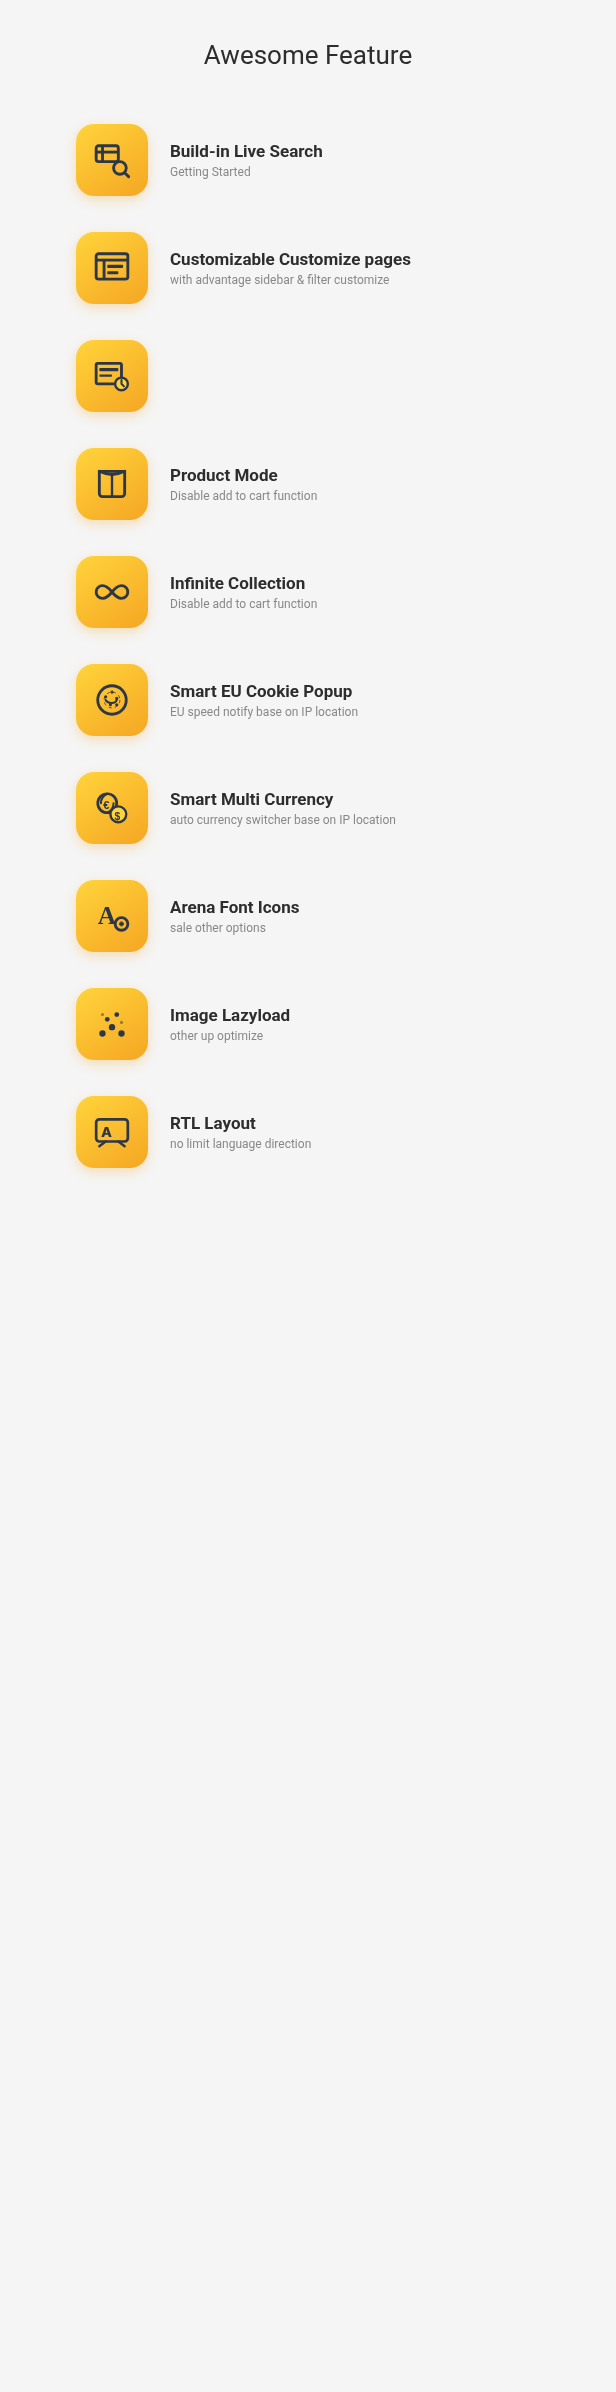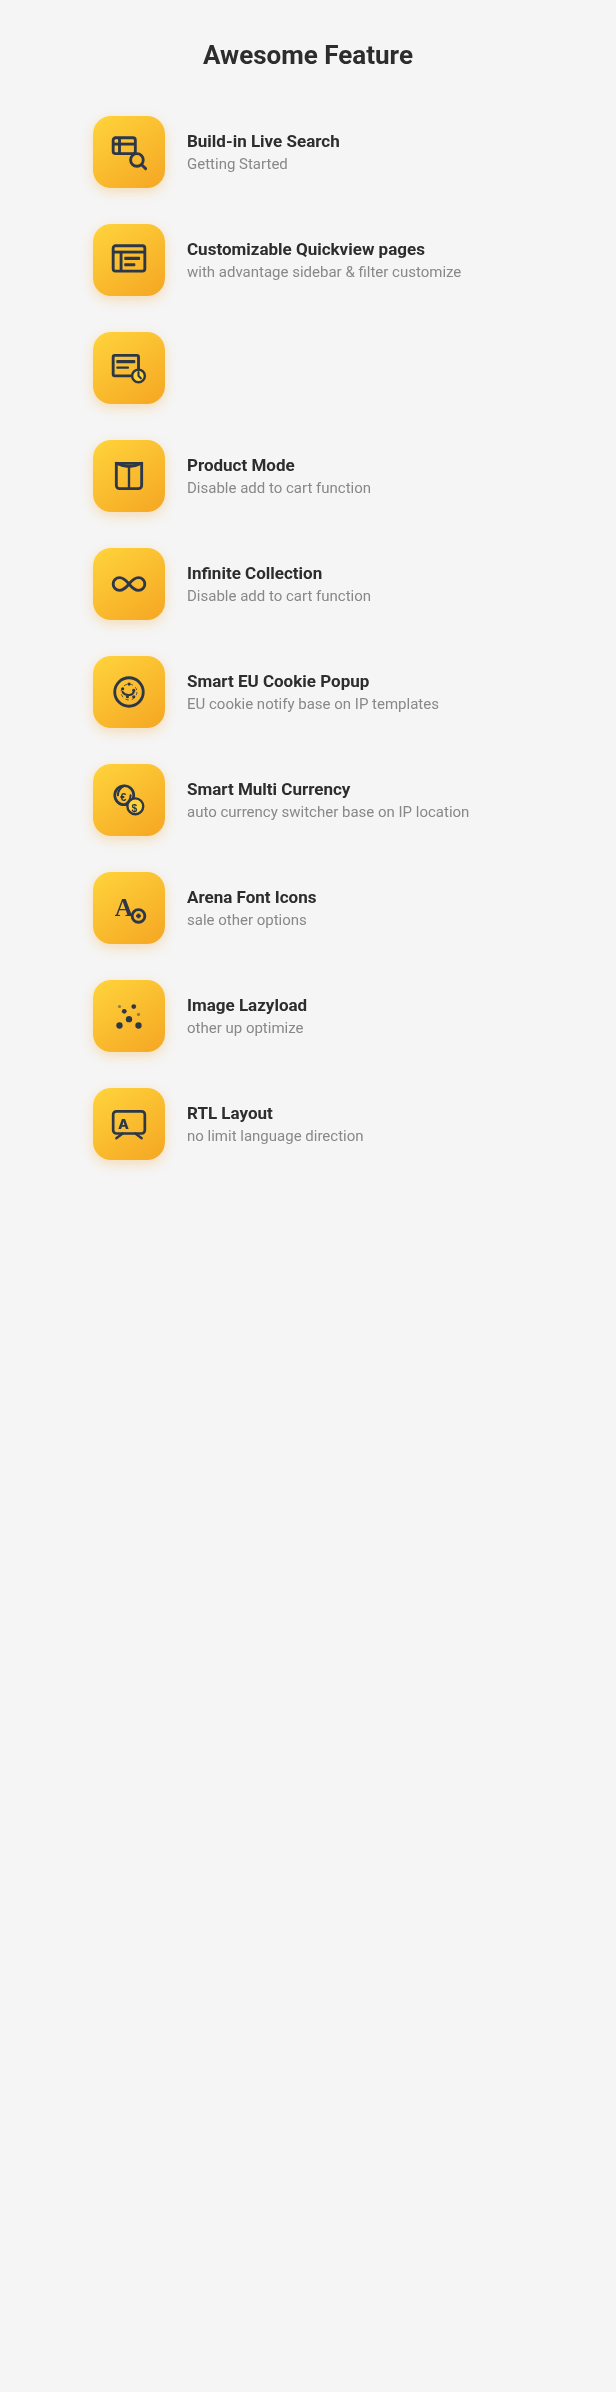--- a/index.html
+++ b/index.html
@@ -11,37 +11,36 @@
     body {
       width: 616px;
       background-color: #f5f5f5;
       font-family: -apple-system, BlinkMacSystemFont, 'Segoe UI', Roboto, sans-serif;
       padding: 40px 60px 60px 60px;
     }
 
     .page-title {
       text-align: center;
       font-size: 26px;
-      font-weight: 700;
+      font-weight: 400;
       color: #2d2d2d;
-      margin-bottom: 28px;
+      margin-bottom: 36px;
     }
 
     .feature-list {
       display: flex;
       flex-direction: column;
       gap: 0;
     }
 
     .feature-item {
       display: flex;
       align-items: center;
       gap: 22px;
       padding: 18px 16px;
-      margin-left: 17px;
     }
 
     .feature-icon-wrap {
       flex-shrink: 0;
       width: 72px;
       height: 72px;
       background: linear-gradient(145deg, #ffd43b, #f5a623);
       border-radius: 18px;
       display: flex;
       align-items: center;
@@ -61,21 +60,21 @@
       gap: 4px;
     }
 
     .feature-title {
       font-size: 17px;
       font-weight: 700;
       color: #2d2d2d;
     }
 
     .feature-subtitle {
-      font-size: 15px;
+      font-size: 12px;
       color: #888;
       font-weight: 400;
     }
   </style>
 </head>
 <body>
 
 <h1 class="page-title">Awesome Feature</h1>
 
 <div class="feature-list">
@@ -100,21 +99,21 @@
     <div class="feature-icon-wrap">
       <svg viewBox="0 0 24 24" xmlns="http://www.w3.org/2000/svg">
         <rect x="2" y="3" width="20" height="16" rx="1.5" fill="none" stroke="#2d3748" stroke-width="1.8"></rect>
         <line x1="2" y1="7" x2="22" y2="7" stroke="#2d3748" stroke-width="1.8"></line>
         <line x1="7" y1="7" x2="7" y2="19" stroke="#2d3748" stroke-width="1.8"></line>
         <rect x="9" y="10" width="10" height="2" rx="0.5" fill="#2d3748"></rect>
         <rect x="9" y="14" width="7" height="2" rx="0.5" fill="#2d3748"></rect>
       </svg>
     </div>
     <div class="feature-text">
-      <span class="feature-title">Customizable Quickview pages</span>
+      <span class="feature-title">Customizable Customize pages</span>
       <span class="feature-subtitle">with advantage sidebar &amp; filter customize</span>
     </div>
   </div>
 
 
 
 
   <div class="feature-item">
     <div class="feature-icon-wrap">
       <svg viewBox="0 0 24 24" xmlns="http://www.w3.org/2000/svg">
@@ -164,21 +163,21 @@
         <circle cx="15" cy="11" r="1" fill="#2d3748"></circle>
         <circle cx="11" cy="15" r="1" fill="#2d3748"></circle>
         <circle cx="15" cy="15" r="1" fill="#2d3748"></circle>
         <path d="M8 12c1 2 6 3 7 0" stroke="#2d3748" stroke-width="1.3" fill="none" stroke-linecap="round"></path>
 
         <circle cx="12" cy="12" r="5" fill="none" stroke="#2d3748" stroke-width="0.5" stroke-dasharray="2,2"></circle>
       </svg>
     </div>
     <div class="feature-text">
       <span class="feature-title">Smart EU Cookie Popup</span>
-      <span class="feature-subtitle">EU cookie notify base on IP templates</span>
+      <span class="feature-subtitle">EU speed notify base on IP location</span>
     </div>
   </div>
 
   <div class="feature-item">
     <div class="feature-icon-wrap">
       <svg viewBox="0 0 24 24" xmlns="http://www.w3.org/2000/svg">
         <circle cx="9" cy="9" r="6" fill="none" stroke="#2d3748" stroke-width="1.7"></circle>
         <text x="6.5" y="12.5" font-size="7" fill="#2d3748" font-family="sans-serif" font-weight="bold">€</text>
         <circle cx="16" cy="16" r="5" fill="#ffd43b" stroke="#2d3748" stroke-width="1.5"></circle>
         <text x="13.5" y="19.5" font-size="6.5" fill="#2d3748" font-family="sans-serif" font-weight="bold">$</text>

